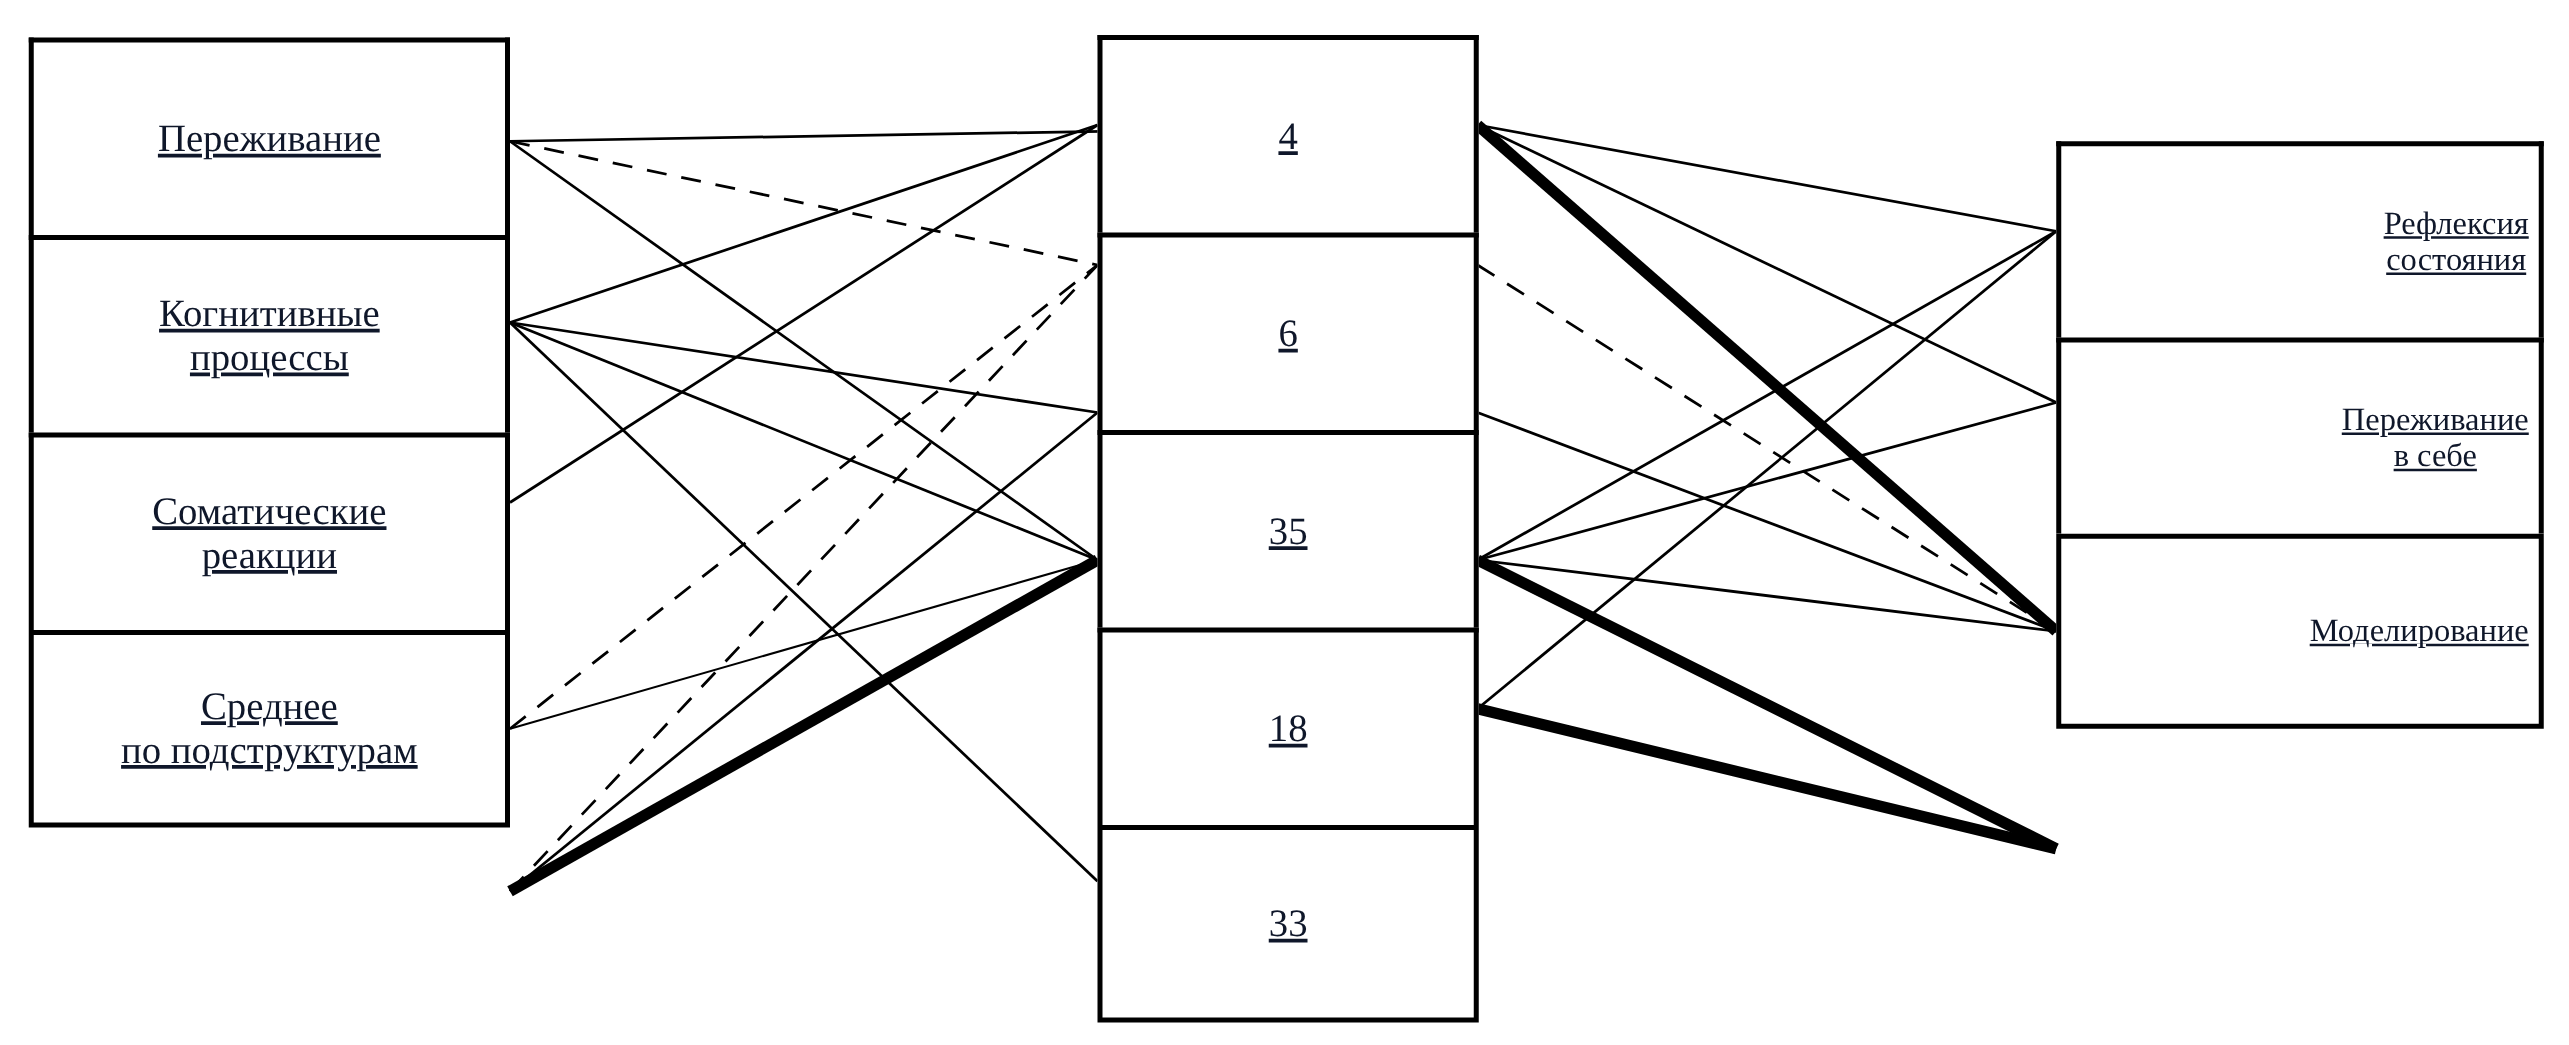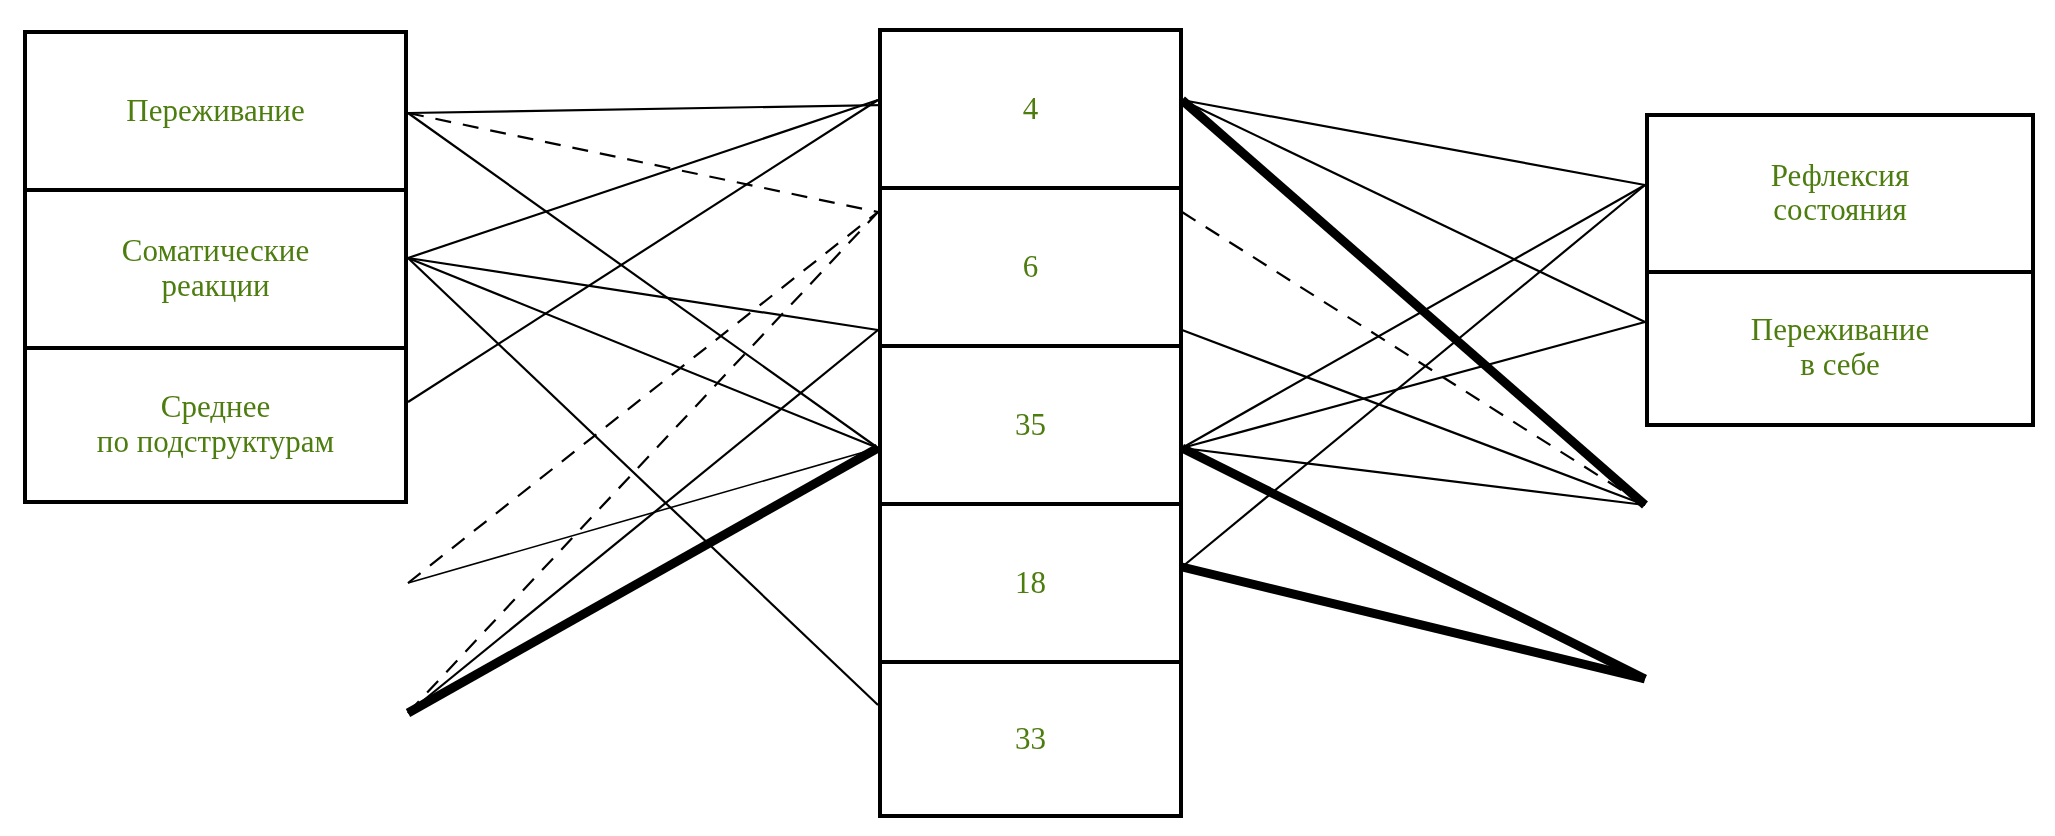--- a/index.html
+++ b/index.html
@@ -8,38 +8,39 @@
     width:2055px;height:836px;
     background:#ffffff;
     font-family:"Liberation Serif","DejaVu Serif",serif;
     overflow:hidden;
   }
   .col{position:absolute;display:flex;flex-direction:column;box-sizing:border-box;}
   .node{
     box-sizing:border-box;
     display:flex;align-items:center;justify-content:center;
     text-align:center;
-    color:#4d7c0f;
+    color:#0f172a;
     background:#ffffff;
     border:4px solid #000000;
     border-bottom-width:0;
     line-height:1.12;
     padding:20px 8px;
+    text-decoration:underline;
   }
   .node:last-child{border-bottom-width:4px;}
   .node .lbl{display:block;white-space:pre-line;}
 
   #col-left{left:23px;top:30px;width:385px;height:790px;}
   #col-left .node{height:158px;font-size:31px;}
 
   #col-mid{left:878px;top:28px;width:305px;height:790px;}
   #col-mid .node{height:158px;font-size:31px;}
 
   #col-right{left:1645px;top:113px;width:390px;height:627px;}
-  #col-right .node{height:156.75px;font-size:31px;}
+  #col-right .node{height:156.75px;font-size:26px;justify-content:flex-end;}
 
   svg#links{position:absolute;left:0;top:0;width:2055px;height:836px;pointer-events:none;}
   svg#links line{stroke:#000000;fill:none;}
 </style>
 </head>
 <body>
 
 <div id="stage">
 
   <svg id="links" viewBox="0 0 2055 836" preserveAspectRatio="none">
@@ -67,20 +68,24 @@
       <line x1="1182" y1="448" x2="1645" y2="679" stroke="#000000" stroke-width="9"></line>
       <line x1="1182" y1="567" x2="1645" y2="185" stroke="#000000" stroke-width="2.2"></line>
       <line x1="1182" y1="567" x2="1645" y2="679" stroke="#000000" stroke-width="9"></line>
     </svg>
 
   <div class="col" id="col-left">
     <div class="node">
       <span class="lbl">Переживание</span>
     </div>
     <div class="node">
+      <span class="lbl">Когнитивные
+процессы</span>
+    </div>
+    <div class="node">
       <span class="lbl">Соматические
 реакции</span>
     </div>
     <div class="node">
       <span class="lbl">Среднее
 по подструктурам</span>
     </div>
   </div>
 
   <div class="col" id="col-mid">
@@ -103,15 +108,18 @@
 
   <div class="col" id="col-right">
     <div class="node">
       <span class="lbl">Рефлексия
 состояния</span>
     </div>
     <div class="node">
       <span class="lbl">Переживание
 в себе</span>
     </div>
+    <div class="node">
+      <span class="lbl">Моделирование</span>
+    </div>
   </div>
 
 </div>
 
 </body></html>

